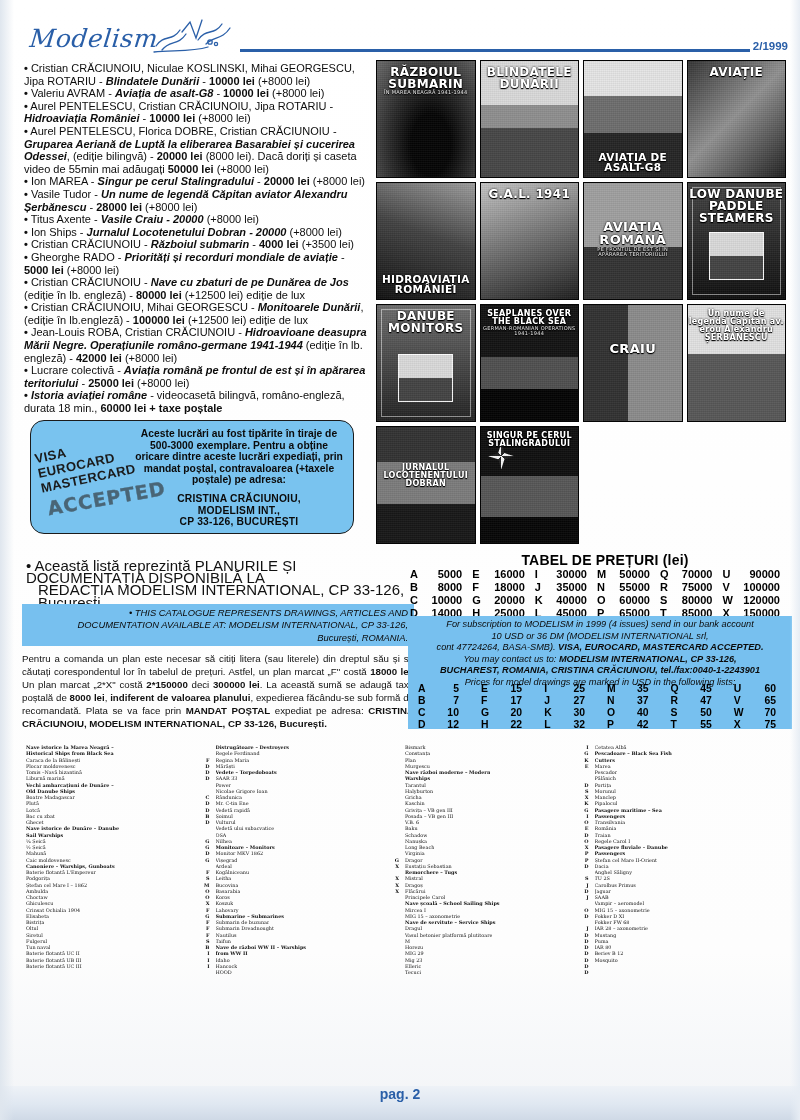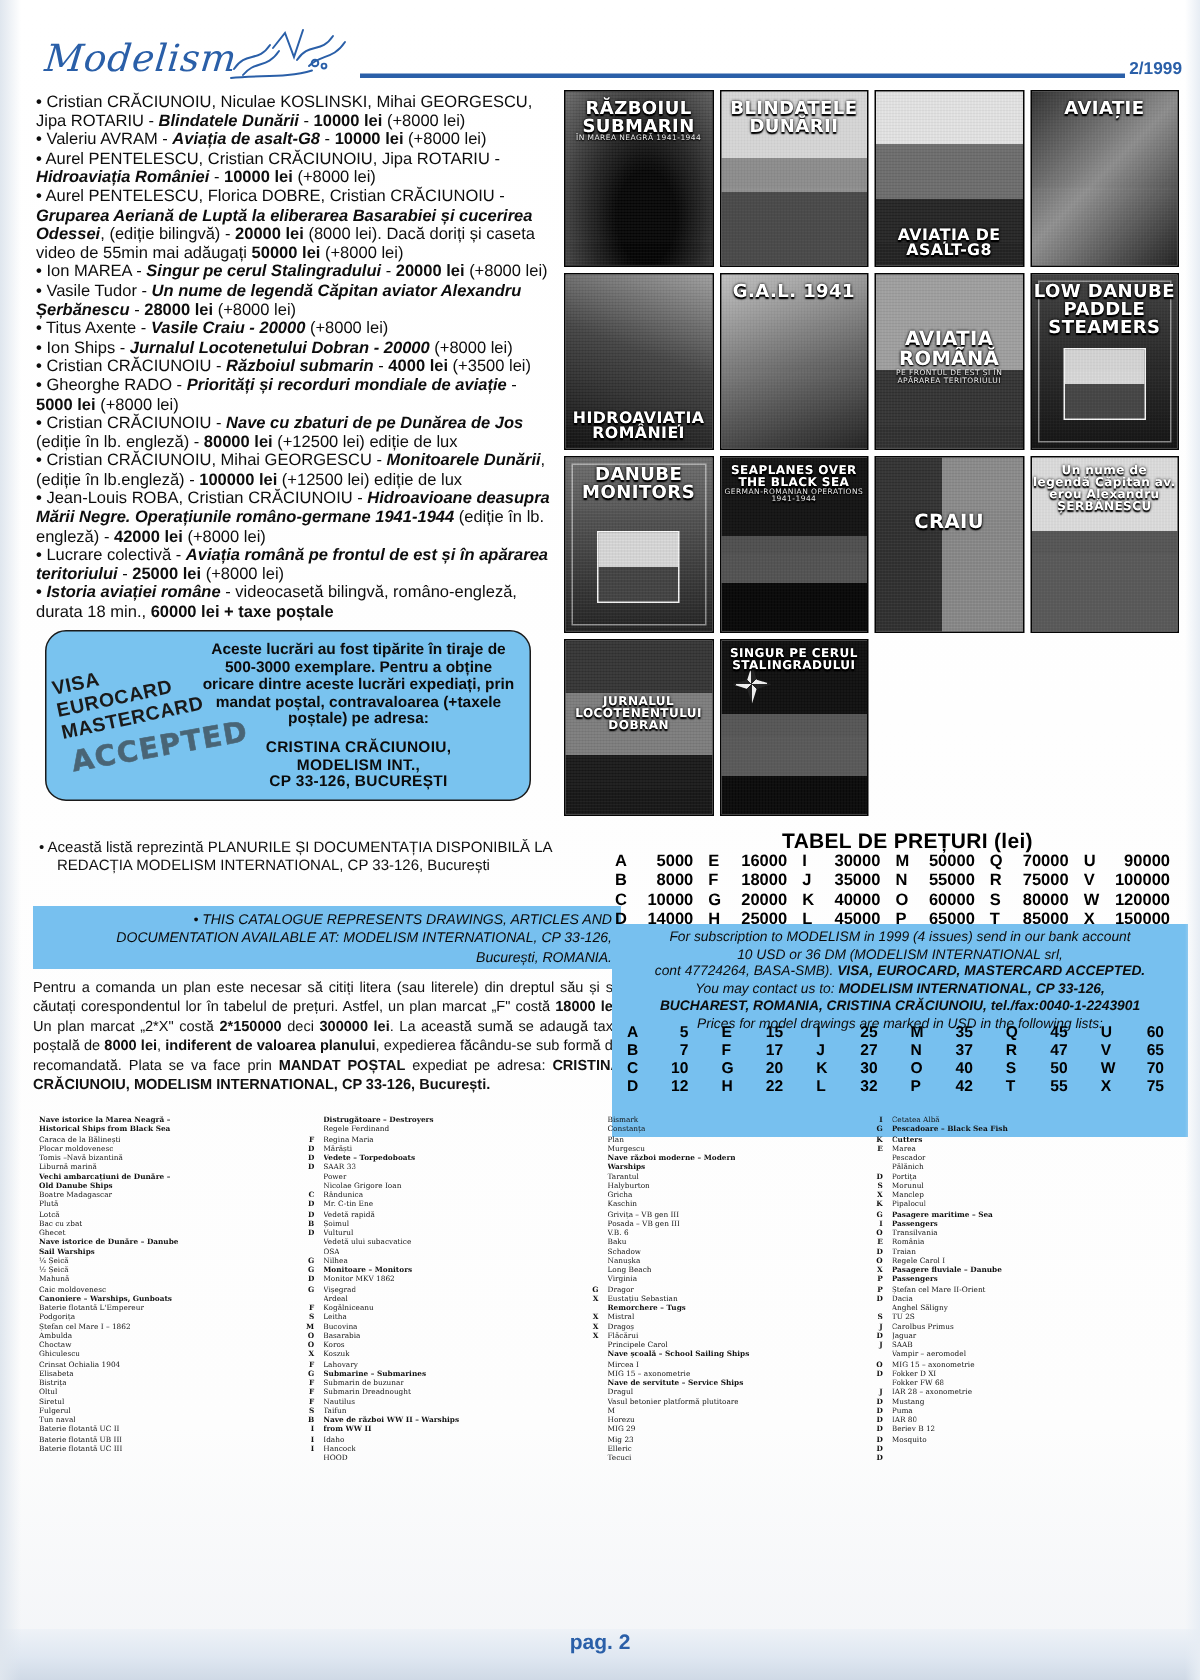--- a/index.html
+++ b/index.html
@@ -74,21 +74,21 @@
     color:#0b0b0b;
   }
   .paybox .addr{
     position:absolute;right:8px;bottom:5px;width:212px;
     text-align:center;font-weight:bold;font-size:10.3px;line-height:11.6px;
     color:#0b0b0b;letter-spacing:.2px;
   }
   
   .note-ro{
     position:absolute;left:26px;top:560px;width:380px;
-    font-size:10px;line-height:12.2px;color:#111;
+    font-size:15px;line-height:12.2px;color:#111;
   }
   .note-ro .in{padding-left:12px;}
   .note-en{
     position:absolute;left:22px;top:604px;width:392px;height:42px;
     background:#77c0ef;
   }
   .note-en p{
     margin:0;padding:3px 6px 0 8px;
     font-size:9.4px;line-height:12.4px;font-style:italic;color:#0a0a0a;text-align:right;
   }
@@ -106,21 +106,21 @@
   .pt{
     position:absolute;left:410px;top:568px;width:380px;
     font-size:11px;font-weight:bold;color:#000;
     border-collapse:collapse;
   }
   .pt td{padding:0 0 1px 0;height:12px;white-space:nowrap;}
   .pt .k{width:18px;text-align:left;}
   .pt .v{width:56px;text-align:right;padding-right:10px;}
   
   .subs{
-    position:absolute;left:408px;top:616px;width:384px;height:142px;
+    position:absolute;left:408px;top:616px;width:384px;height:113px;
     background:#77c0ef;
   }
   .subs .l{
     display:block;text-align:center;font-style:italic;
     font-size:9.2px;line-height:11.6px;color:#0b0b0b;
   }
   .subs .l b{font-weight:bold;}
   .subs .pad{padding-top:3px;}
   .usdtable{
     position:absolute;left:2px;top:66px;width:380px;

